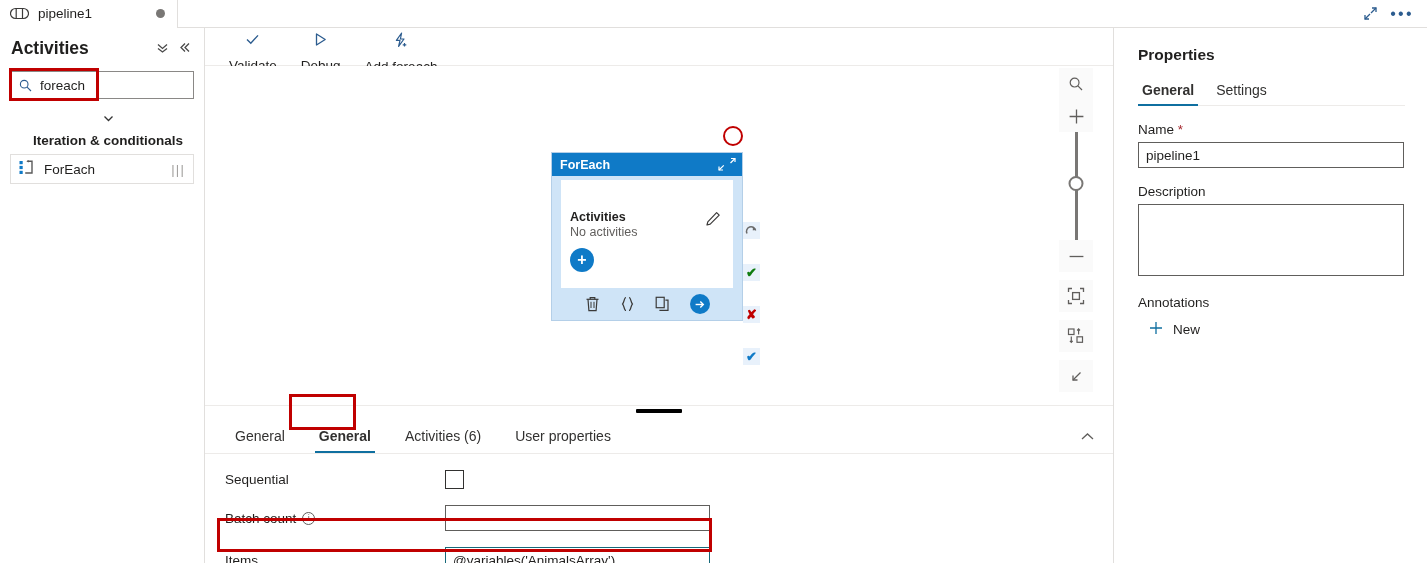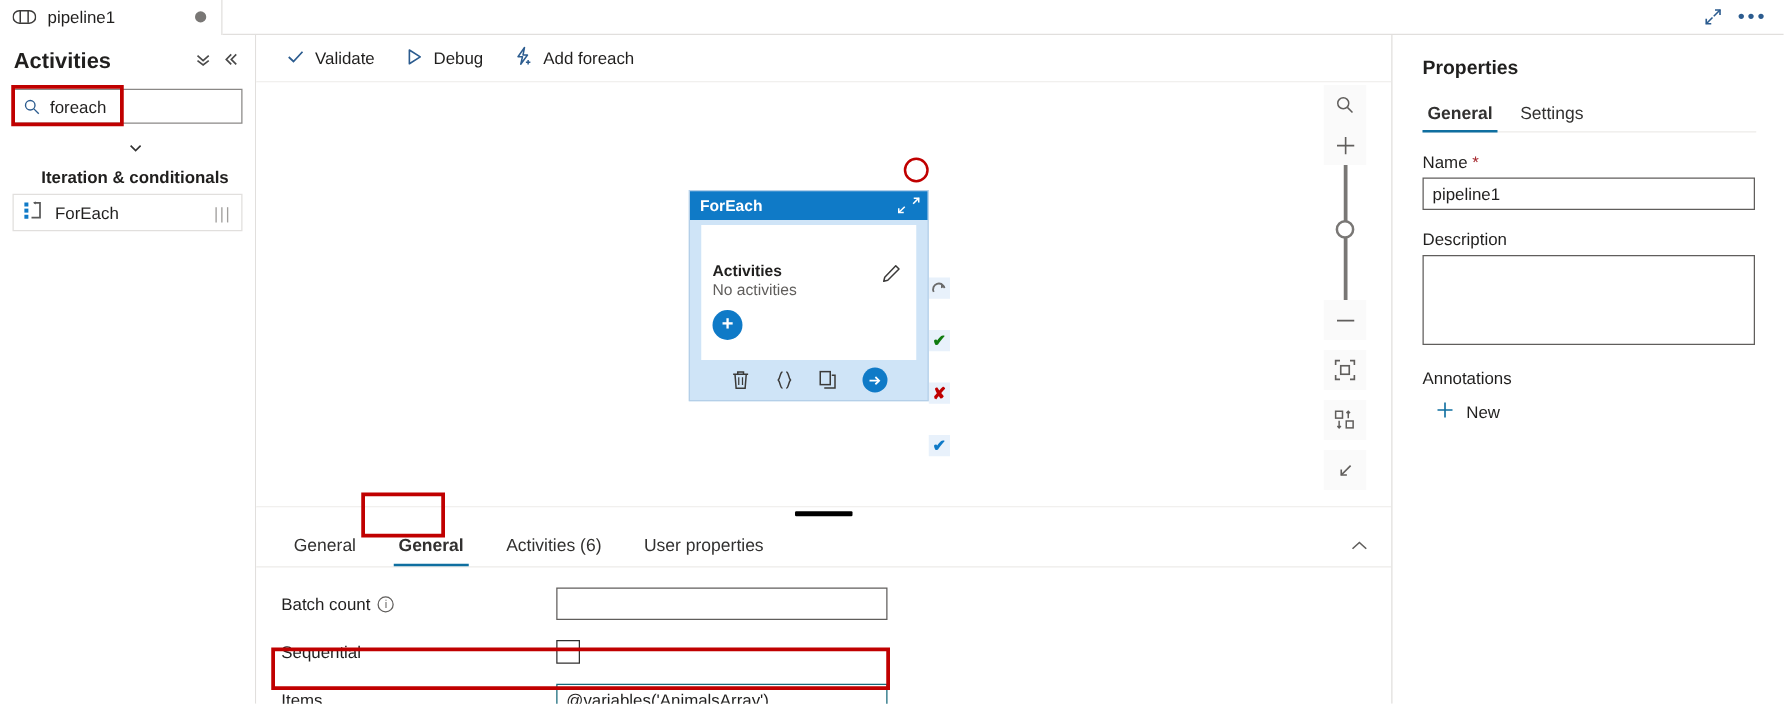--- a/index.html
+++ b/index.html
@@ -83,21 +83,21 @@
   .center {
     position: absolute; left: 205px; top: 28px;
     width: 908px; height: 535px; background: #fff;
   }
   .cmdbar {
     height: 38px; border-bottom: 1px solid #edebe9;
     display: flex; align-items: center; gap: 4px; padding-left: 14px;
   }
   .cmd {
     display: flex; align-items: center; gap: 8px;
-    height: 30px; padding: 0 10px; font-size: 13.5px; color: #201f1e;
+    height: 30px; padding: 0 10px; font-size: 13.5px; color: #201f1e; flex-direction: column;
   }
   .cmd svg { flex: none; }
 
   .canvas {
     position: relative; height: 340px; background: #ffffff;
     border-bottom: 1px solid #edebe9; overflow: hidden;
   }
 
   
   .zoomctl {
@@ -487,29 +487,29 @@
       <div class="ptab">User properties</div>
       <span class="panel-collapse">
         <svg width="15" height="11" viewBox="0 0 15 11">
           <path d="M2 8 L7.5 3 L13 8" fill="none" stroke="#605e5c" stroke-width="1.3"></path>
         </svg>
       </span>
     </div>
 
     <div class="form">
       <div class="frow">
+        <span class="flabel">Sequential</span>
+        <span class="cbox"></span>
+      </div>
+      <div class="frow">
         <span class="flabel">
           <span>Batch count</span>
           <span class="info-i">i</span>
         </span>
         <input class="ftext" type="text" value="" style="">
-      </div>
-      <div class="frow">
-        <span class="flabel">Sequential</span>
-        <span class="cbox"></span>
       </div>
       <div class="frow">
         <span class="flabel">Items</span>
         <input class="ftext focused" type="text" value="@variables('AnimalsArray')" style="">
       </div>
     </div>
   </div>
 
   <div class="rightpane">
     <div class="rp-title">Properties</div>

